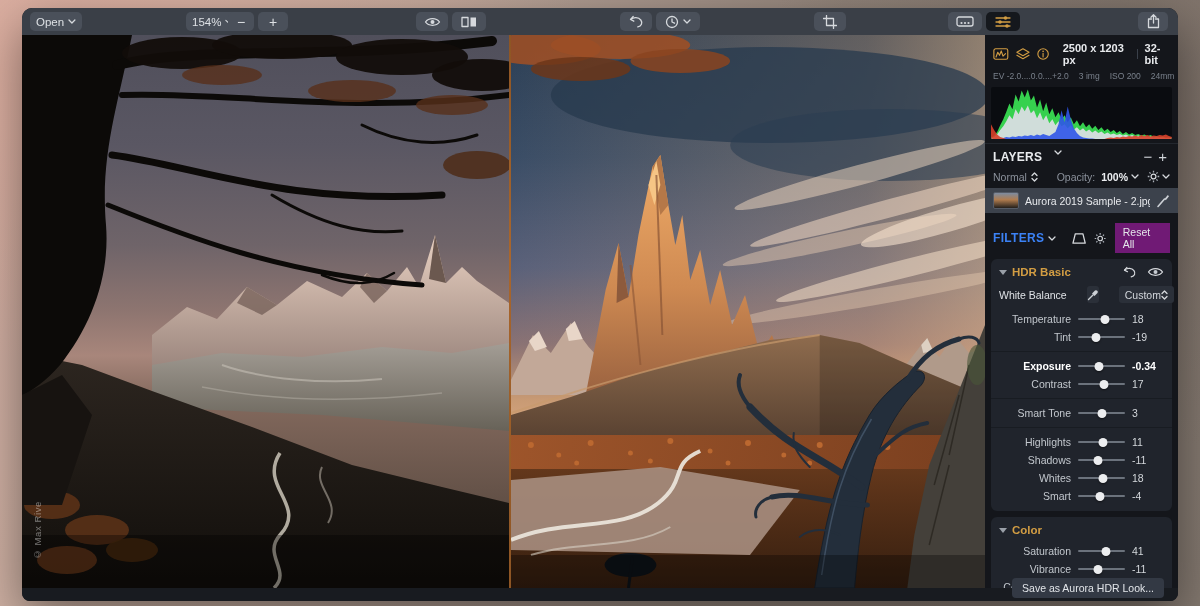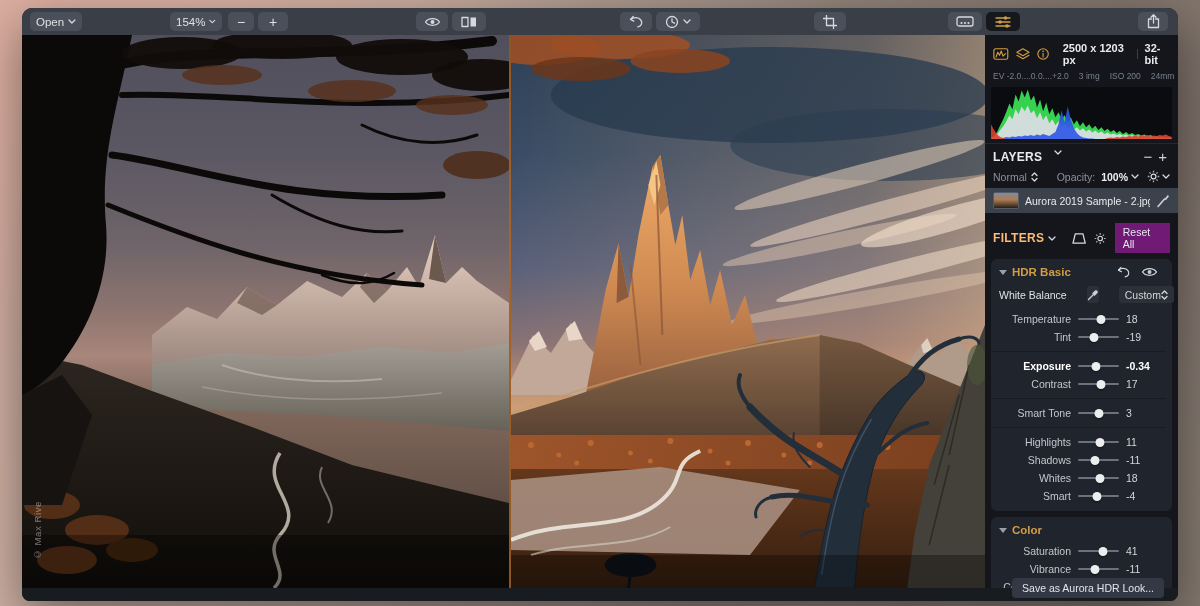--- a/index.html
+++ b/index.html
@@ -51,25 +51,25 @@
   .sechead .spacer{flex:1}
   .pm{color:#cfd3d8;font-size:15px;line-height:12px;padding:0 3px;cursor:default}
   .blendrow{display:flex;align-items:center;padding:2px 8px 5px 8px;font-size:10.5px;color:#8b919b;}
   .blendrow .spacer{flex:1}
   .opw{color:#8b919b}
   .opv{color:#eceef1;font-weight:bold;margin-left:3px;}
   .layeritem{display:flex;align-items:center;gap:6px;background:#3c424c;margin:0 0 4px 0;padding:4px 8px;}
   .thumb{width:24px;height:15px;border-radius:2px;background:linear-gradient(180deg,#7c8ba0 0%,#b07c4e 45%,#24201c 100%);border:1px solid #555b66;}
   .layername{color:#e7e9ec;font-size:10.5px;flex:1;white-space:nowrap;overflow:hidden;}
   .filtershead{display:flex;align-items:center;gap:8px;padding:6px 8px;}
-  .filtershead .title{color:#fdba74;font-size:12px;font-weight:bold;letter-spacing:.3px;display:flex;align-items:center;gap:4px;}
+  .filtershead .title{color:#3b82f6;font-size:12px;font-weight:bold;letter-spacing:.3px;display:flex;align-items:center;gap:4px;}
   .filtershead .spacer{flex:1}
   .resetall{background:#701a75;border-radius:0;color:#e4e7ea;font-size:10.5px;padding:3px 8px;}
   .sections{flex:1;overflow:hidden;padding:0 6px;}
-  .card{background:#20242c;border-radius:6px;margin-bottom:6px;padding:0 6px 6px 0;}
+  .card{background:#20242c;border-radius:6px;margin-bottom:6px;padding:0 0 6px 0;}
   .cardhead{display:flex;align-items:center;gap:5px;padding:7px 8px 6px 8px;}
   .tri{width:0;height:0;border-left:4px solid transparent;border-right:4px solid transparent;border-top:5px solid #9aa0a8;}
   .cardtitle{color:#d29d43;font-size:11.5px;font-weight:bold;flex:1;}
   .cardtools{display:flex;align-items:center;gap:10px;}
   .wbrow{display:flex;align-items:center;gap:20px;padding:2px 8px 7px 8px;}
   .wblabel{color:#dfe2e6;font-size:10.5px;white-space:nowrap;}
   .wbpick{width:22px;height:17px;background:#2b3039;border-radius:3px;display:flex;align-items:center;justify-content:center;}
   .wbselect{flex:1;height:17px;background:#2b3039;border-radius:3px;display:flex;align-items:center;padding:0 6px;color:#d2d6db;font-size:10.5px;}
   .wbselect .spacer{flex:1}
   .slider-row{display:flex;align-items:center;padding:3px 8px;gap:7px;}
@@ -93,21 +93,21 @@
 
 <div class="window">
 
   <div class="toolbar">
     <div class="tbtn" style="left:8px;width:52px">
       <span>Open</span>
       <svg width="8" height="5" viewBox="0 0 8 5">
           <path class="ic" d="M1 1 L4 4 L7 1"></path>
         </svg>
     </div>
-    <div class="tbtn" style="left:148px;width:52px">
+    <div class="tbtn" style="left:164px;width:52px">
       <span>154%</span>
       <svg width="8" height="5" viewBox="0 0 8 5">
           <path class="ic" d="M1 1 L4 4 L7 1"></path>
         </svg>
     </div>
     <div class="tbtn" style="left:206px;width:26px">
       <span style="font-size:14px">−</span>
     </div>
     <div class="tbtn" style="left:236px;width:30px">
       <span style="font-size:14px">+</span>

